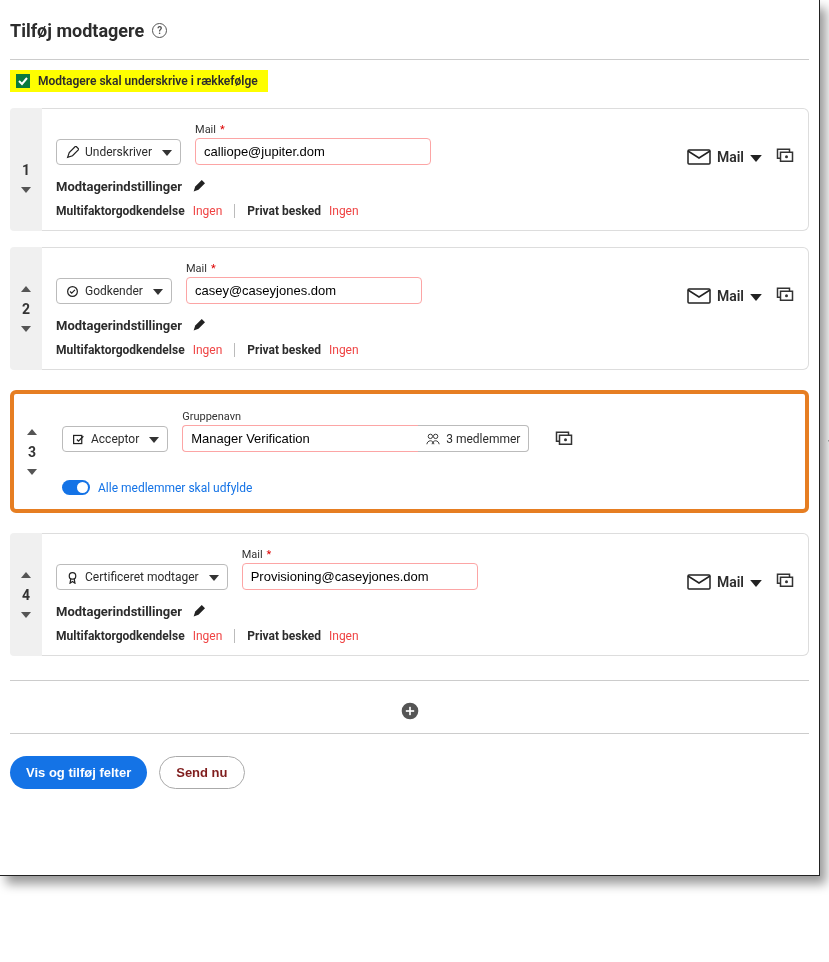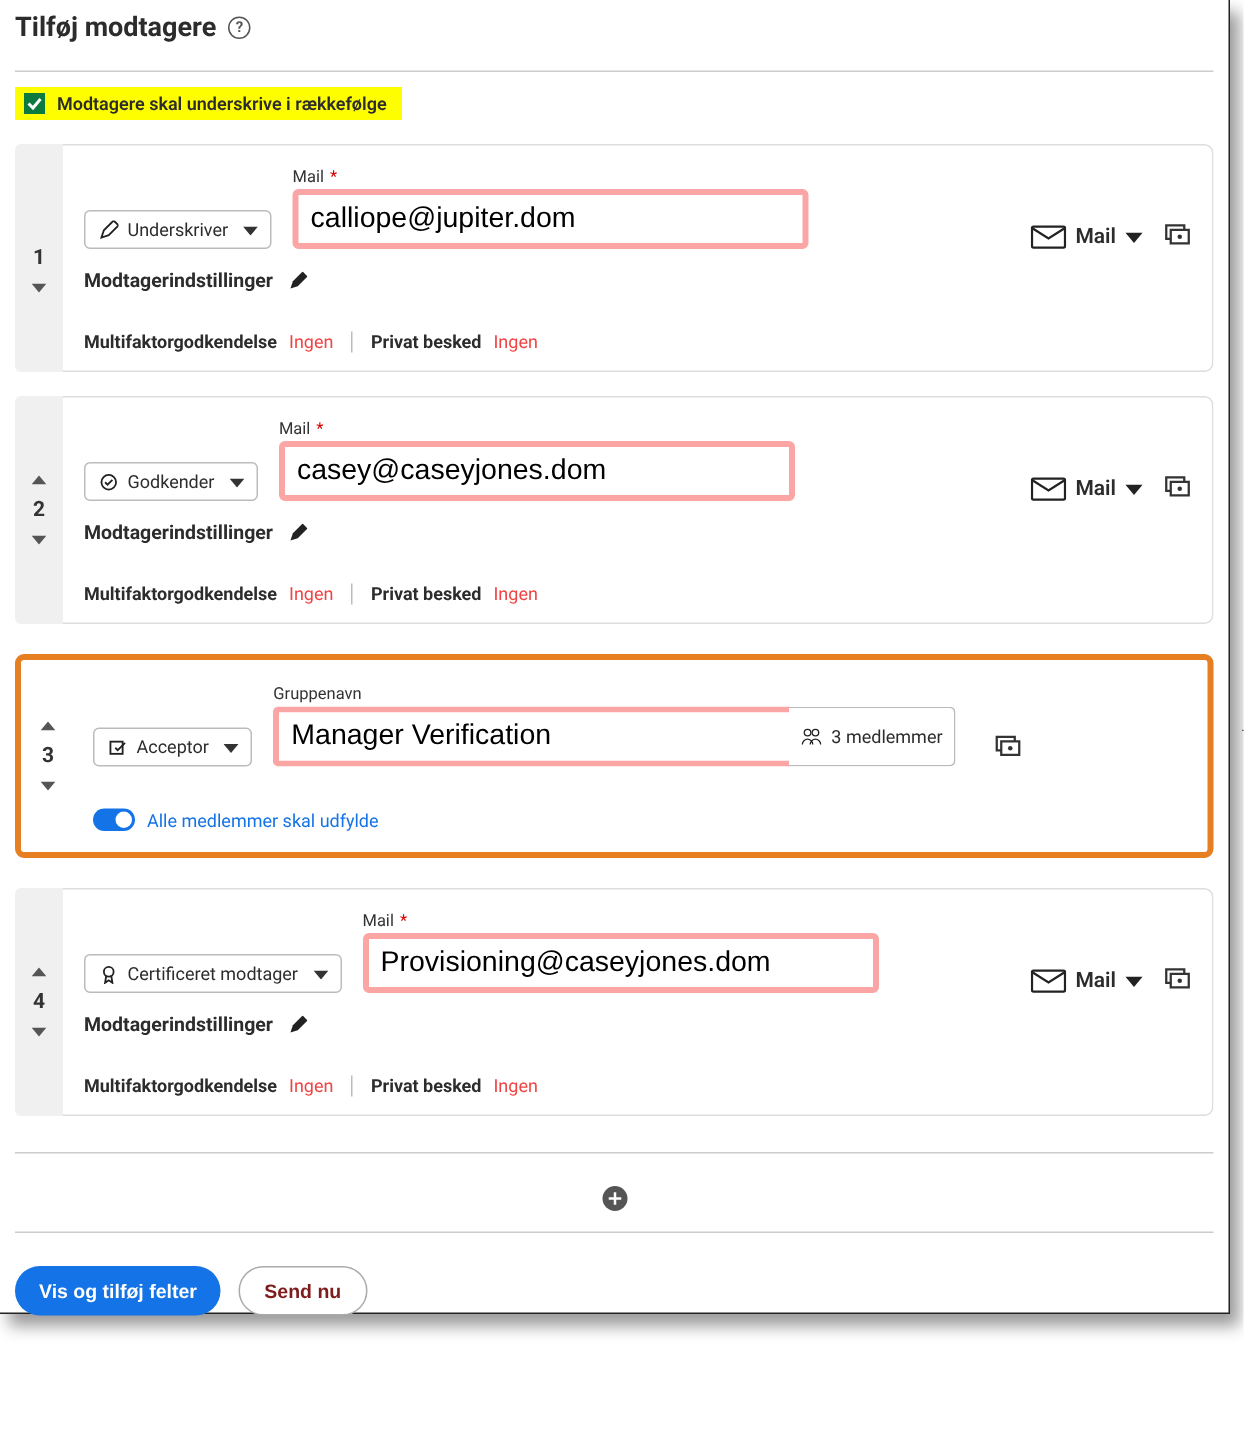--- a/index.html
+++ b/index.html
@@ -1,17 +1,17 @@
 <!DOCTYPE html>
 <html><head>
 <meta charset="utf-8">
 <style>
 * { box-sizing: border-box; margin: 0; padding: 0; }
 body { font-family: -apple-system, BlinkMacSystemFont, "Segoe UI", Roboto, Arial, sans-serif; background:#fff; color:#2c2c2c; width:829px; height:962px; position:relative; }
-.frame { width:820px; height:876px; margin:0; padding:8px 10px 0 10px; border:1px solid #222; border-top:none; border-left:none; box-shadow: 6px 8px 10px rgba(0,0,0,0.4); background:#fff; }
+.frame { width:820px; height:876px; margin:0; padding:20px 10px 0 10px; border:1px solid #222; border-top:none; border-left:none; box-shadow: 6px 8px 10px rgba(0,0,0,0.4); background:#fff; }
 h2.title { font-size:18px; font-weight:700; display:flex; align-items:center; gap:8px; margin-bottom:18px; }
 .help-circle { width:15px; height:15px; border:1.5px solid #555; border-radius:50%; font-size:10px; display:flex; align-items:center; justify-content:center; color:#555; }
 hr.rule { border:none; border-top:1px solid #ccc; margin-bottom:10px; }
 .order-row { background:#fefe00; display:inline-flex; align-items:center; padding:4px 10px 4px 6px; font-size:12px; font-weight:600;text-align:right; }
 .chk { width:14px; height:14px; background:#0a7a3f; display:inline-flex; align-items:center; justify-content:center; margin-right:8px; }
 .chk svg { width:10px; height:10px; fill:#fff; }
 .recipient-wrap { display:flex; align-items:stretch; margin-top:16px; }
 .idxcol { width:32px; background:#f0f0f0; display:flex; flex-direction:column; align-items:center; justify-content:center; gap:6px; font-size:14px; font-weight:700; border-radius:4px 0 0 4px; color:#333; }
 .idxcol .num { }
 .chev { width:12px; height:12px; display:flex; align-items:center; justify-content:center; }
@@ -23,29 +23,29 @@
 .trash { position:absolute; right:-40px; top:40px; width:18px; height:18px; fill:#555; cursor:pointer; }
 .row1 { display:flex; align-items:flex-end; gap:14px; }
 .role-btn { display:flex; gap:6px; border:1px solid #bbb; border-radius:4px; padding:5px 8px; font-size:12px; cursor:pointer; background:#fff; }
 .role-btn .icon { width:14px; height:14px; display:flex; align-items:center; justify-content:center; }
 .role-btn .icon svg { width:13px; height:13px; fill:none; stroke:#222; stroke-width:1.5; }
 .role-btn .down { margin-left:4px; }
 .role-btn .down svg { width:10px; height:6px; fill:#333; }
 .field { display:flex; flex-direction:column; gap:2px; }
 .field-label { font-size:11px; color:#333; display:flex; gap:4px; }
 .req { color:#d00; }
-.field input { border:4px solid #fca5a5; border-radius:4px; padding:5px 8px; font-size:19px; width:344px; }
+.field input { border:1px solid #fca5a5; border-radius:4px; padding:5px 8px; font-size:13px; width:236px; }
 .group-input { width:370px; }
 .mail-btn { display:flex; align-items:center; gap:6px; font-size:14px; font-weight:600; cursor:pointer; }
 .mail-btn svg.env { width:24px; height:16px; fill:none; stroke:#222; stroke-width:1.5; }
 .mail-btn .down svg { width:12px; height:7px; fill:#222; }
 .cfg-icon { width:18px; height:18px; fill:#333; cursor:pointer; }
 .settings-row { display:flex; align-items:center; gap:10px; margin-top:14px; font-size:13px; font-weight:700; }
 .pencil { width:13px; height:13px; fill:#222; cursor:pointer; }
-.meta-row { display:flex; align-items:center; gap:8px; margin-top:26px; font-size:12px;text-align:right; }
+.meta-row { display:flex; align-items:center; gap:8px; margin-top:10px; font-size:12px;text-align:right; }
 .meta-row .lbl { font-weight:700; }
 .meta-row .val { color:#ef4444; }
 .meta-row .divider { width:1px; height:14px; background:#bbb; margin:0 4px; }
 .members-btn { display:flex; align-items:center; gap:6px; border:1px solid #bbb; border-left:none; border-radius:0 4px 4px 0; padding:5px 8px; font-size:12px; cursor:pointer; background:#fff; }
 .members-btn svg { width:14px; height:14px; fill:#222; }
 .field .grp { display:flex; }
 .field .grp input { border-radius:4px 0 0 4px; border-right:none; }
 .toggle-row { display:flex; align-items:center; gap:8px; margin-top:28px; font-size:12px; }
 .toggle { width:28px; height:15px; background:#1473e6; border-radius:10px; position:relative; cursor:pointer; }
 .toggle::after { content:""; position:absolute; width:11px; height:11px; background:#fff; border-radius:50%; top:2px; right:2px; }

